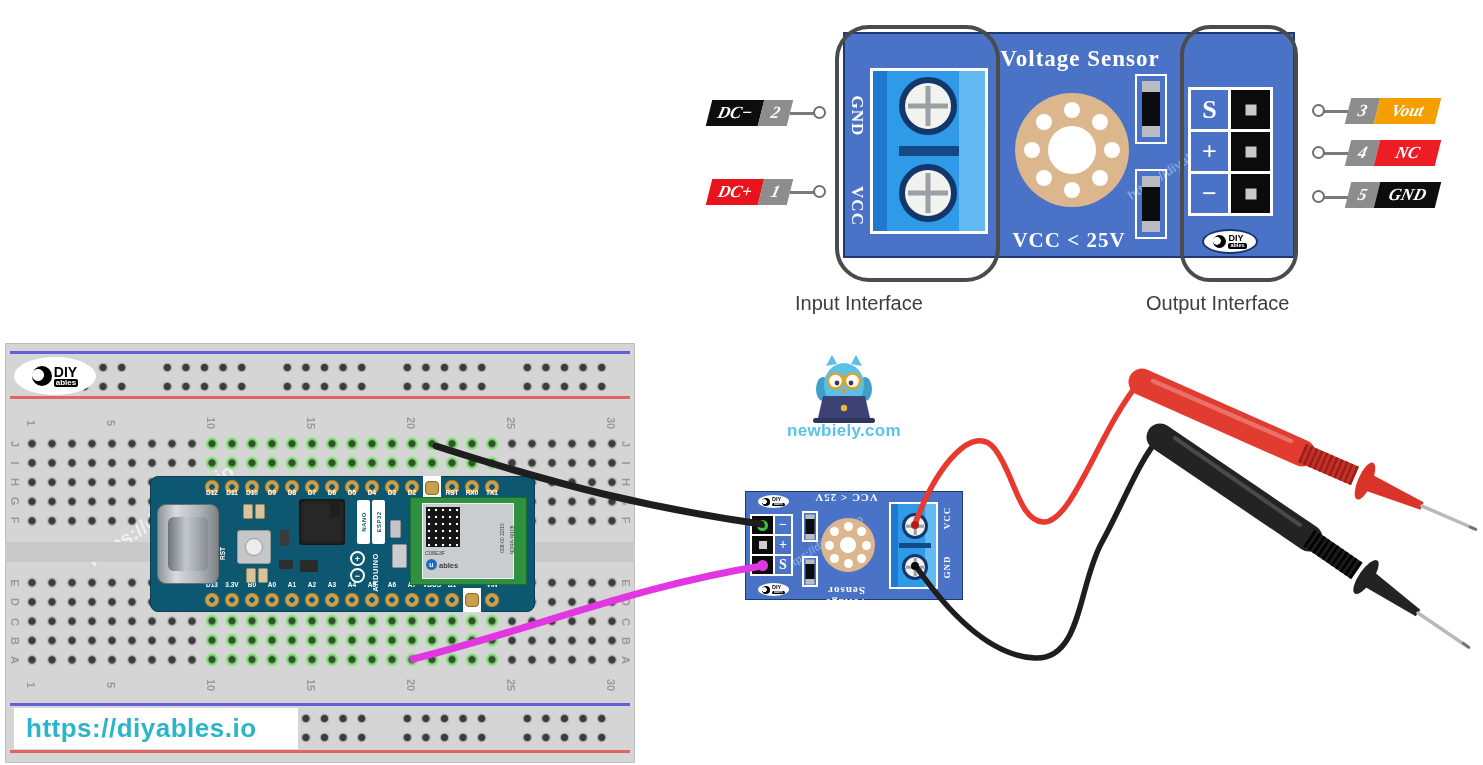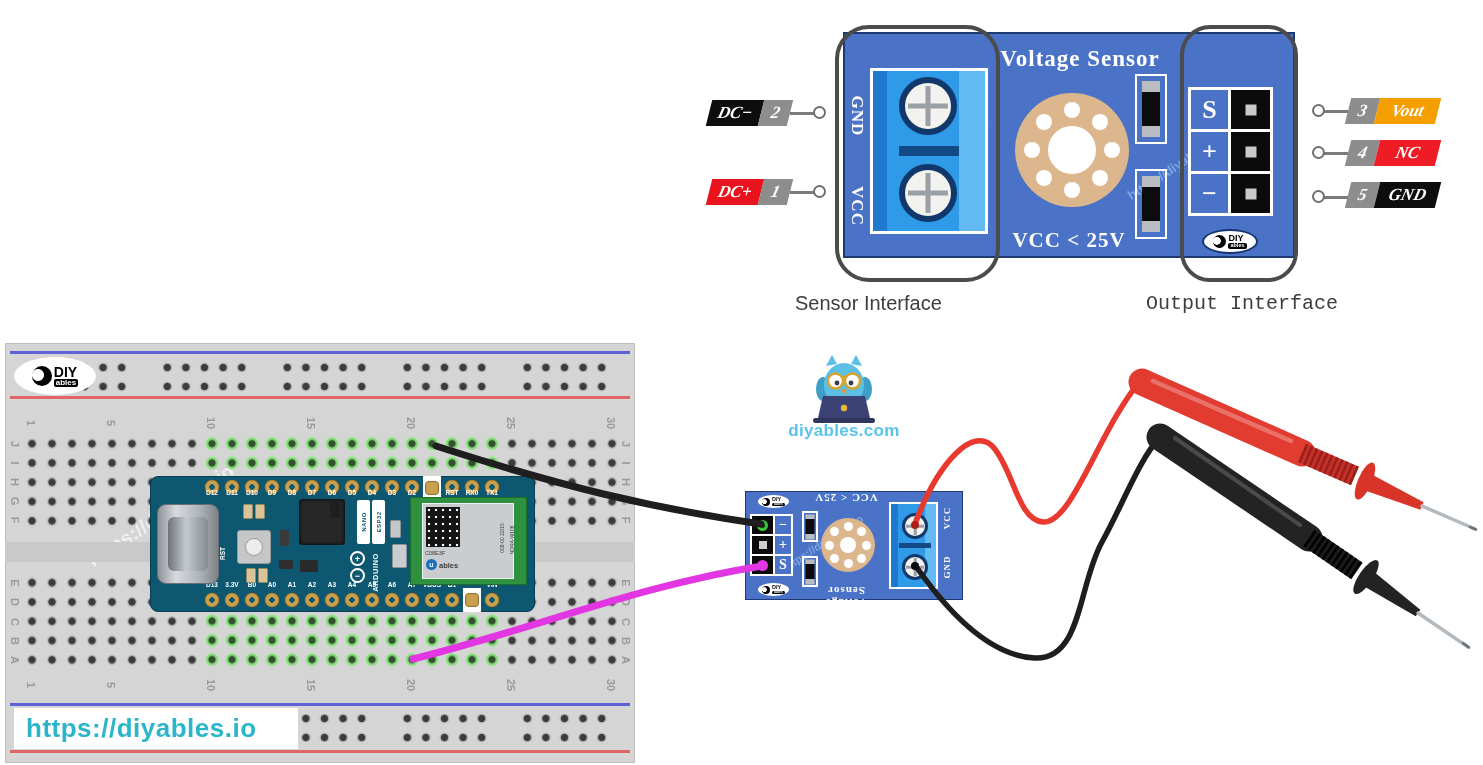--- a/index.html
+++ b/index.html
@@ -335,22 +335,22 @@
   <div class="diyoval" style="left:1202px;top:229px;width:56px;height:25px;border:2px solid #16346e;box-sizing:border-box;">
     <span class="diy-glyph" style="width:13px;height:13px;"></span>
     <span class="diy-txt">
       <span class="diy-brand" style="font-size:9px;">DIY</span>
       <span class="diy-sub" style="font-size:5.5px;">ables</span>
     </span>
   </div>
 
   <div class="roundbox" style="left:835px;top:25px;width:165px;height:257px;border-radius:34px;"></div>
   <div class="roundbox" style="left:1180px;top:25px;width:118px;height:257px;"></div>
-  <div class="caption" style="left:795px;top:292px;">Sensor Interface</div>
-  <div class="caption" style="left:1146px;top:292px;font-family:Liberation Mono, monospace;">Output Interface</div>
+  <div class="caption" style="left:795px;top:292px;">Input Interface</div>
+  <div class="caption" style="left:1146px;top:292px;">Output Interface</div>
 
   <div class="abs" style="left:709px;top:100px;display:flex;flex-direction:column;gap:53px;">
       <div class="tagrow">
       <span class="tag-name" style="background: rgb(13, 13, 13);">DC−</span>
       <span class="tag-num">2</span>
     </div>
       <div class="tagrow">
       <span class="tag-name" style="background: rgb(232, 19, 29);">DC+</span>
       <span class="tag-num">1</span>
     </div>
@@ -498,15 +498,15 @@
       <path d="M842,378 Q844,375 846,378" stroke="#d8a52f" stroke-width="2" fill="none"></path>
       <circle cx="837" cy="383" r="2.4" fill="#343c4e"></circle>
       <circle cx="851" cy="383" r="2.4" fill="#343c4e"></circle>
       <polygon points="841,389.5 847,389.5 844,395" fill="#e8932e"></polygon>
       <polygon points="823,396 865,396 870,418 818,418" fill="#3c4374"></polygon>
       <rect x="813" y="418" width="62" height="5" rx="2.5" fill="#2f365e"></rect>
       <circle cx="844" cy="408" r="3.2" fill="#e5b83c"></circle>
     </g>
   </svg>
 
-  <div class="sitetext" style="left:786px;top:421px;width:116px;">diyables.com</div>
+  <div class="sitetext" style="left:786px;top:421px;width:116px;">newbiely.com</div>
 
 </div>
 
 </body></html>

